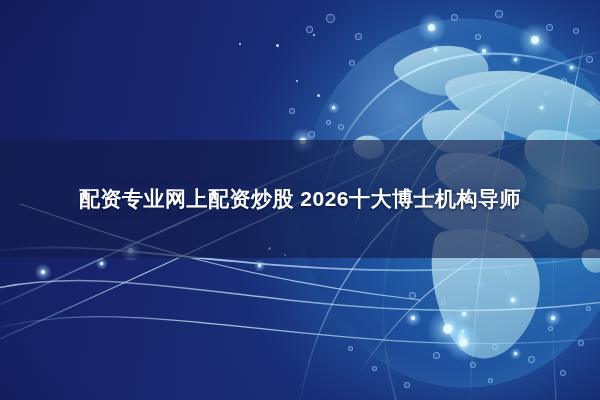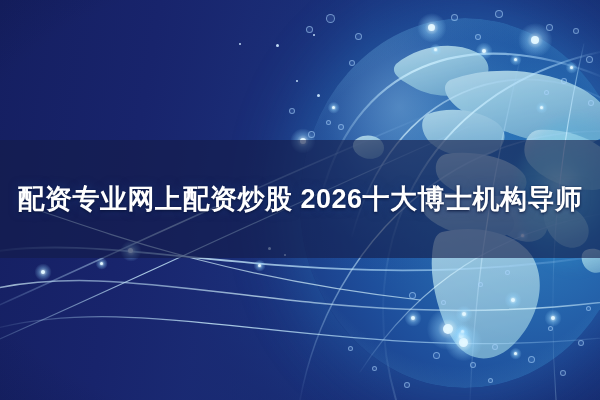--- a/index.html
+++ b/index.html
@@ -67,21 +67,21 @@
     position:absolute;left:0;top:140px;width:600px;height:118px;
     background:rgba(20,28,72,0.62);
   }
 
   #title-block{
     position:absolute;left:0;top:140px;width:600px;height:118px;
     display:flex;flex-direction:column;align-items:center;justify-content:center;
     gap:2px;
   }
   .title-line{
-    color:#ffffff;font-weight:bold;font-size:27px;line-height:38px;
+    color:#ffffff;font-weight:bold;font-size:21px;line-height:38px;
     letter-spacing:0.5px;white-space:nowrap;
     text-shadow:0 1px 3px rgba(6,14,48,0.85), 0 0 10px rgba(30,70,140,0.55);
   }
 </style>
 </head>
 <body>
 
 <div id="banner">
 
   <div class="layer" id="base-gradient"></div>

